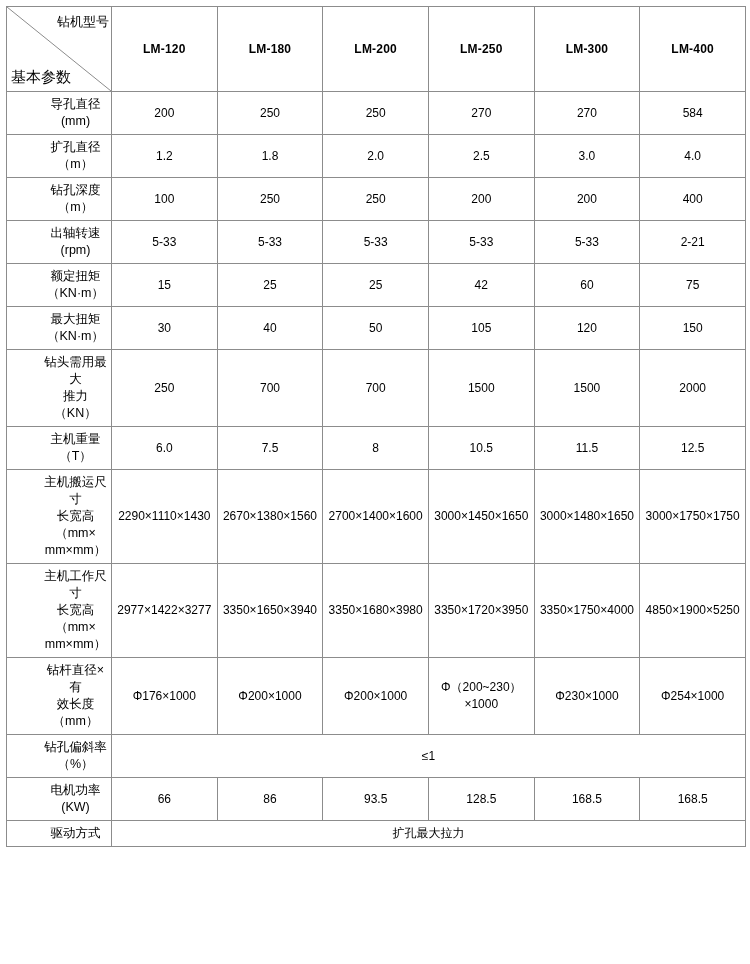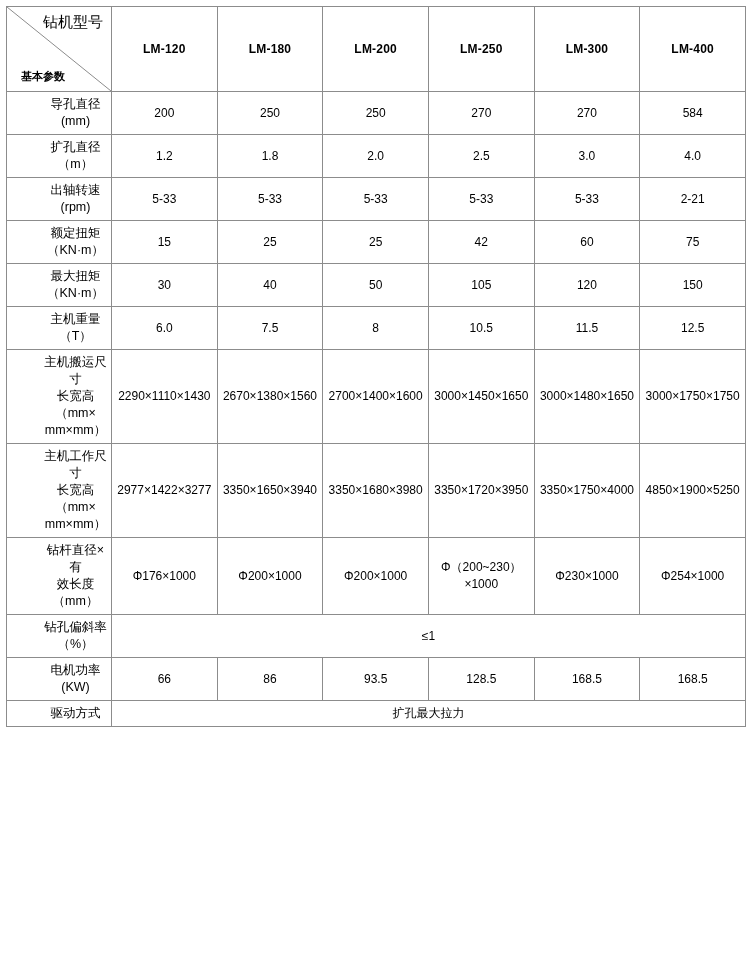--- a/index.html
+++ b/index.html
@@ -48,29 +48,28 @@
   .corner-cell .diag {
     position: absolute;
     left: 0;
     top: 0;
     width: 100%;
     height: 100%;
   }
   .corner-cell .tr-label {
     position: absolute;
     top: 6px;
-    right: 8px;
-    font-size: 15px;
+    right: 2px;
+    font-size: 13px;
   }
   .corner-cell .bl-label {
     position: absolute;
     bottom: 6px;
-    left: 14px;
-    font-size: 11px;
-    font-weight: bold;
+    left: 4px;
+    font-size: 15px;
   }
   .multiline { display: block; }
   .merged { font-size: 12px; }
 </style>
 </head>
 <body>
 
 <table id="spec-table">
   <tbody>
     <tr>
@@ -105,20 +104,31 @@
         </td>
         <td>1.2</td>
         <td>1.8</td>
         <td>2.0</td>
         <td>2.5</td>
         <td>3.0</td>
         <td>4.0</td>
       </tr>
       <tr>
         <td class="param">
+          <span class="multiline">钻孔深度（m）</span>
+        </td>
+        <td>100</td>
+        <td>250</td>
+        <td>250</td>
+        <td>200</td>
+        <td>200</td>
+        <td>400</td>
+      </tr>
+      <tr>
+        <td class="param">
           <span class="multiline">出轴转速(rpm)</span>
         </td>
         <td>5-33</td>
         <td>5-33</td>
         <td>5-33</td>
         <td>5-33</td>
         <td>5-33</td>
         <td>2-21</td>
       </tr>
       <tr>
@@ -140,20 +150,32 @@
         </td>
         <td>30</td>
         <td>40</td>
         <td>50</td>
         <td>105</td>
         <td>120</td>
         <td>150</td>
       </tr>
       <tr>
         <td class="param">
+          <span class="multiline">钻头需用最大</span>
+          <span class="multiline">推力（KN）</span>
+        </td>
+        <td>250</td>
+        <td>700</td>
+        <td>700</td>
+        <td>1500</td>
+        <td>1500</td>
+        <td>2000</td>
+      </tr>
+      <tr>
+        <td class="param">
           <span class="multiline">主机重量（T）</span>
         </td>
         <td>6.0</td>
         <td>7.5</td>
         <td>8</td>
         <td>10.5</td>
         <td>11.5</td>
         <td>12.5</td>
       </tr>
       <tr>

